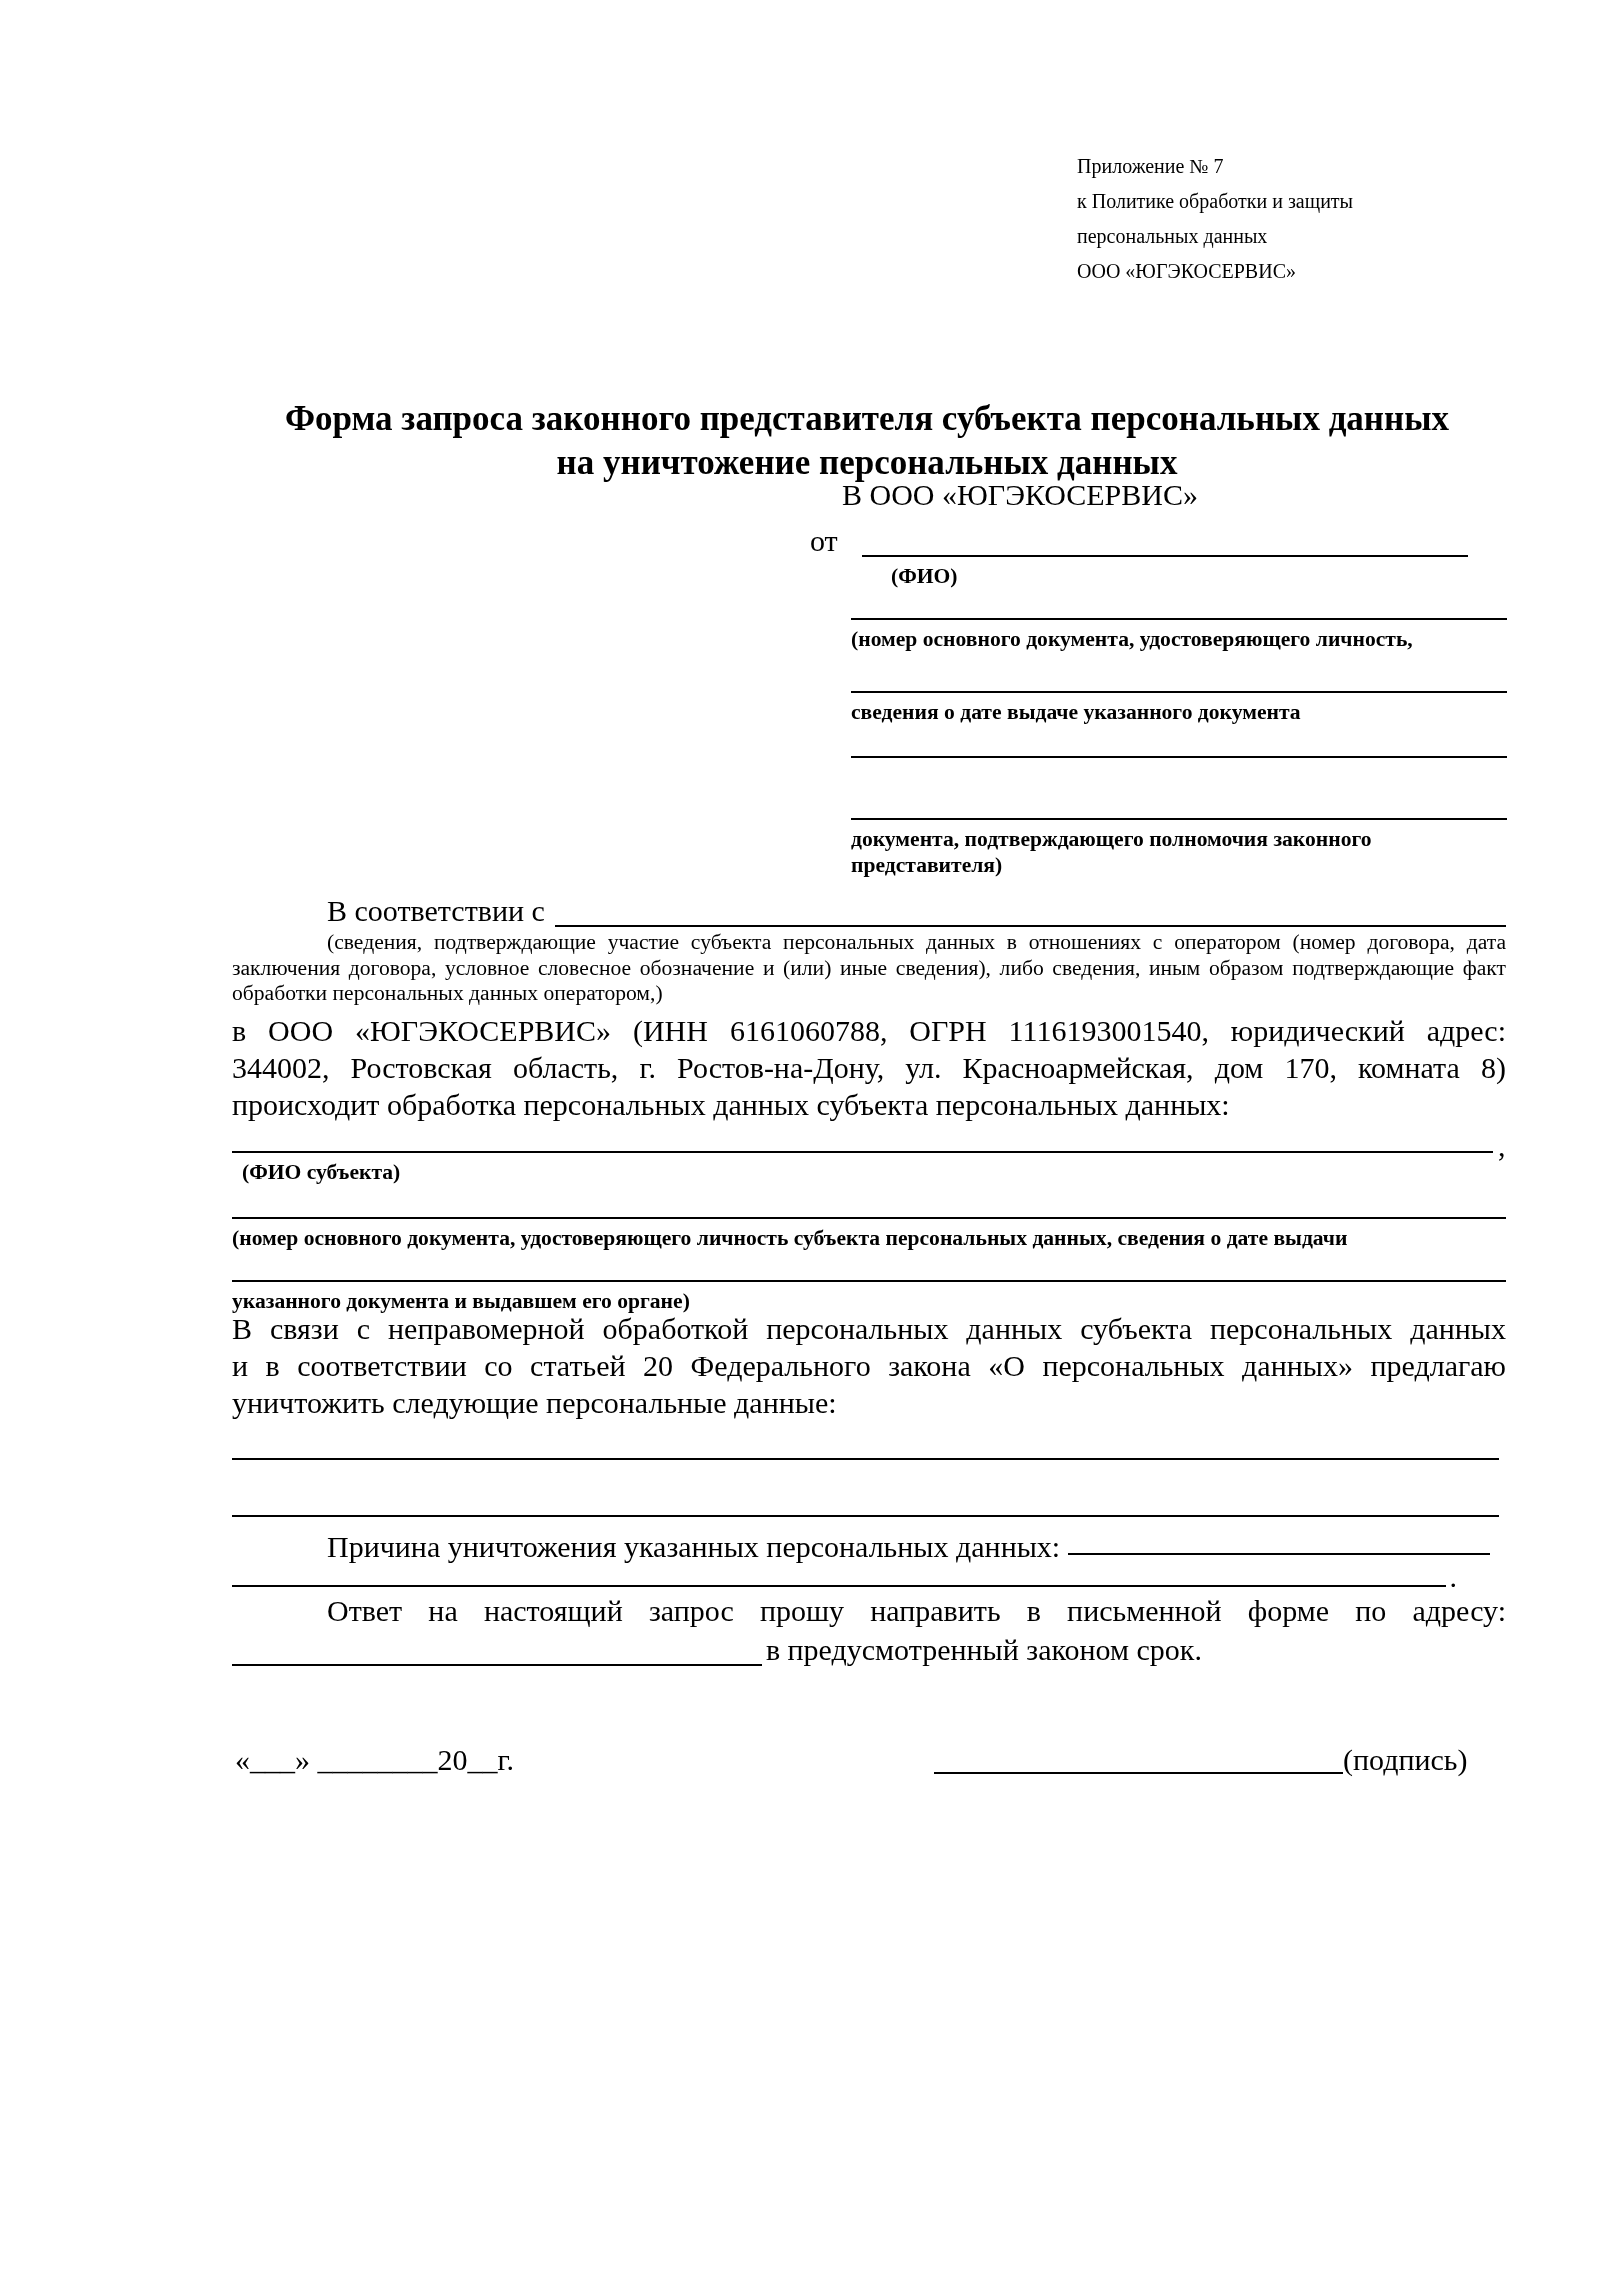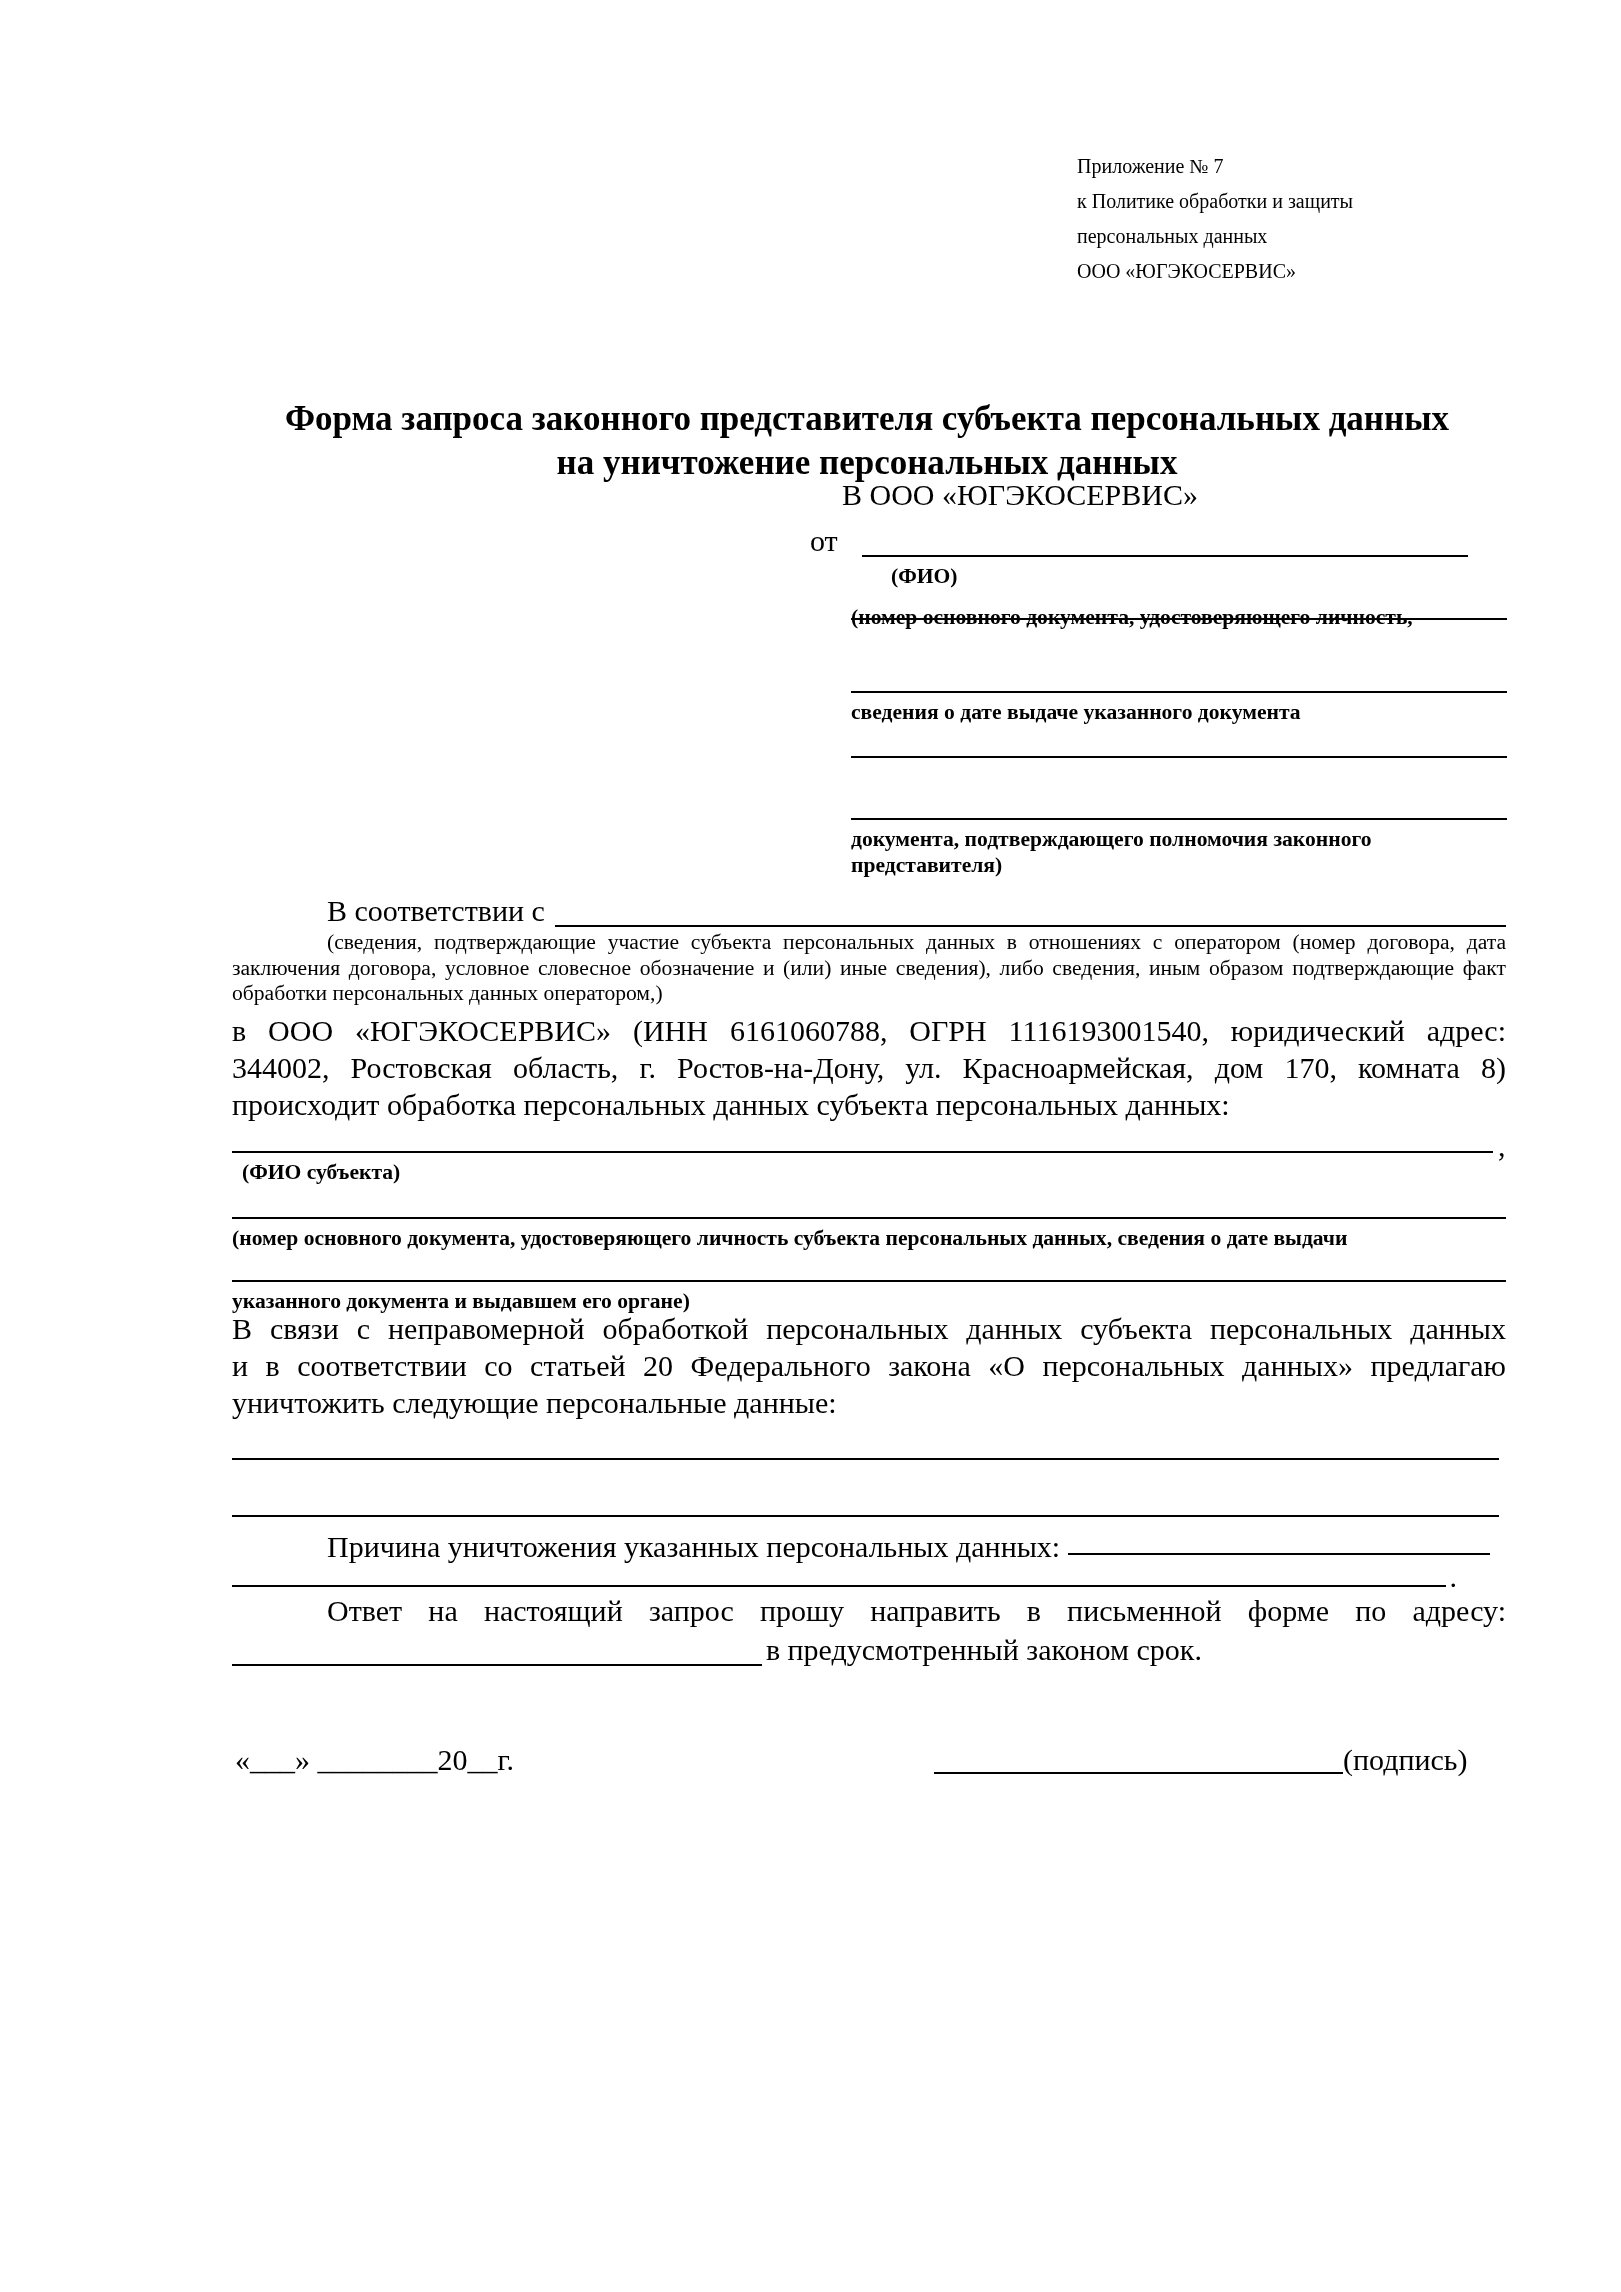--- a/index.html
+++ b/index.html
@@ -78,21 +78,21 @@
 
   <div class="abs addressee body-txt">В ООО «ЮГЭКОСЕРВИС»</div>
 
   <div class="abs from-row flexrow body-txt">
     <span>от</span>
     <span class="ul"></span>
   </div>
   <div class="abs fio-cap cap-txt center">(ФИО)</div>
 
   <div class="hr fld-hr" style="top:618px"></div>
-  <div class="abs fld-cap cap-txt center" style="top:605px">(номер основного документа, удостоверяющего личность,</div>
+  <div class="abs fld-cap cap-txt center" style="top:627px">(номер основного документа, удостоверяющего личность,</div>
 
   <div class="hr fld-hr" style="top:691px"></div>
   <div class="abs fld-cap cap-txt center" style="top:700px">сведения о дате выдаче указанного документа</div>
 
   <div class="hr fld-hr" style="top:756px"></div>
 
   <div class="hr fld-hr" style="top:818px"></div>
   <div class="abs fld-cap cap-txt center" style="top:827px">документа, подтверждающего полномочия законного представителя)</div>
 
   <div class="abs accordance-row flexrow body-txt">

